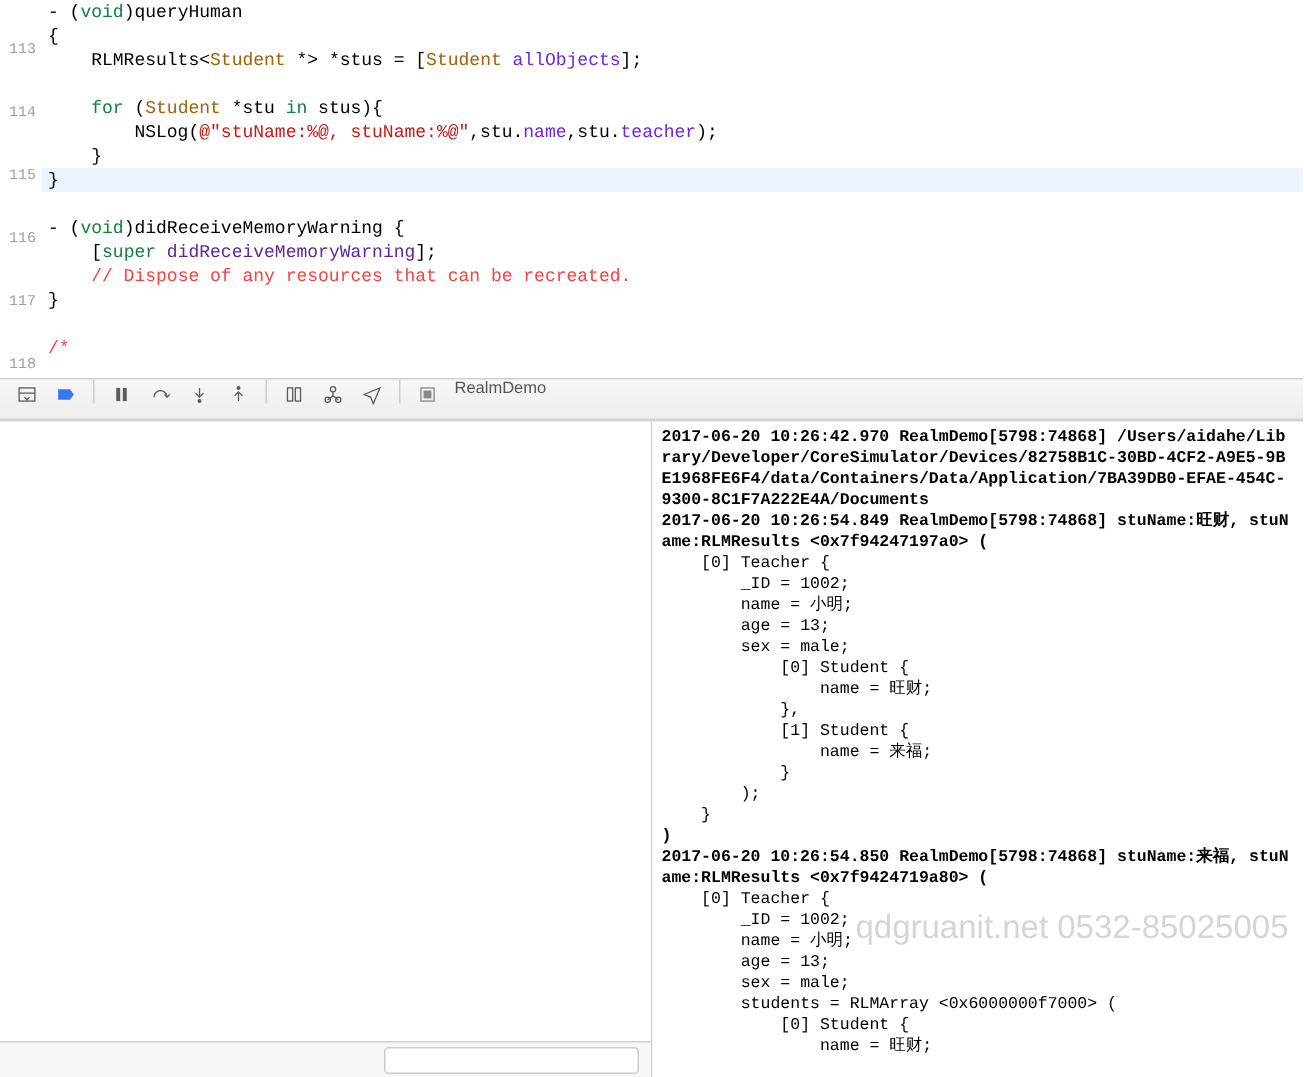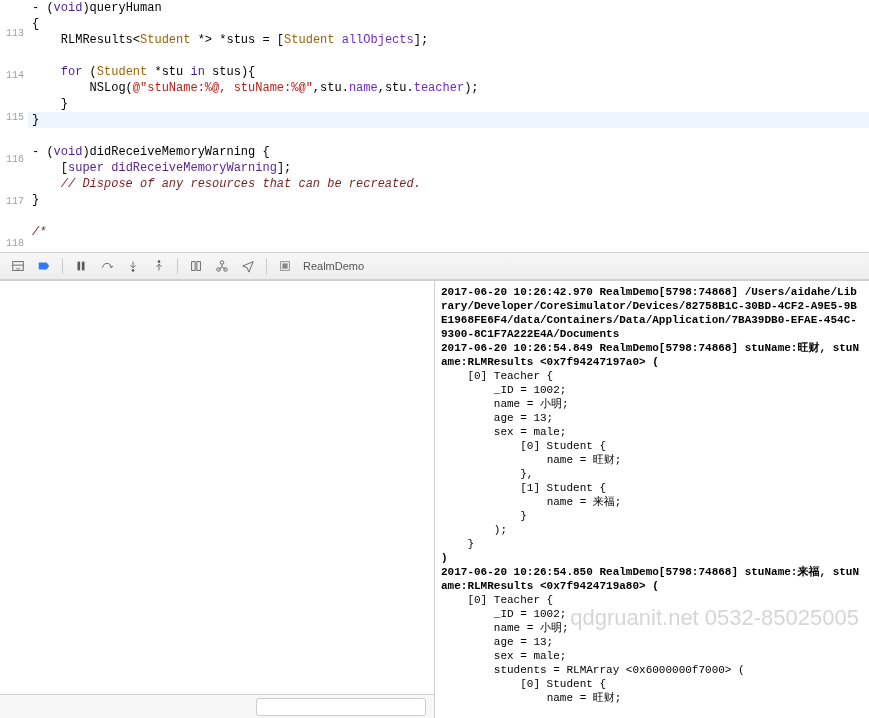--- a/index.html
+++ b/index.html
@@ -35,35 +35,35 @@
     .code {
       flex: 1;
       line-height: 16px;
       white-space: pre;
       font-size: 12px;
     }
     .code-line { height: 16px; padding-left: 4px; }
     .highlight-line {
       background: #ecf5fd;
     }
-    .kw { color: #4c1d95; }
+    .kw { color: #15803d; }
     .cls { color: #a16207; }
     .method { color: #6d28d9; }
     .str { color: #c41a15; }
-    .cmt { color: #7f1d1d; font-style: italic; }
+    .cmt { color: #ef4444; }
     .func { color: #5c2699; }
     .plain { color: #000; }
     
     .toolbar {
       height: 28px;
       background: linear-gradient(#f7f7f7, #ededed);
       border-top: 1px solid #d0d0d0;
       border-bottom: 1px solid #d0d0d0;
       display: flex;
-      align-items: center;
+      align-items: flex-start;
       padding: 0 6px;
       gap: 2px;
     }
     .tb-btn {
       width: 24px; height: 20px;
       display: flex; align-items: center; justify-content: center;
       color: #5a5a5a;
       border-radius: 3px;
     }
     .tb-btn svg { width: 14px; height: 14px; }

